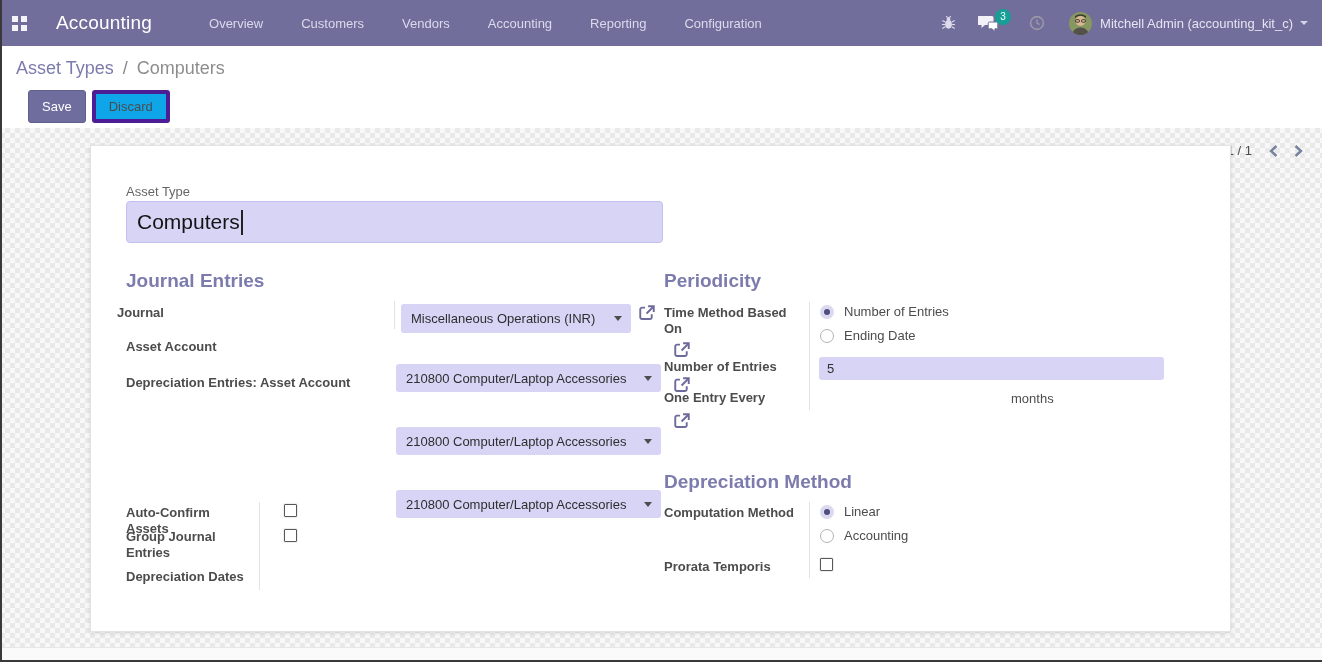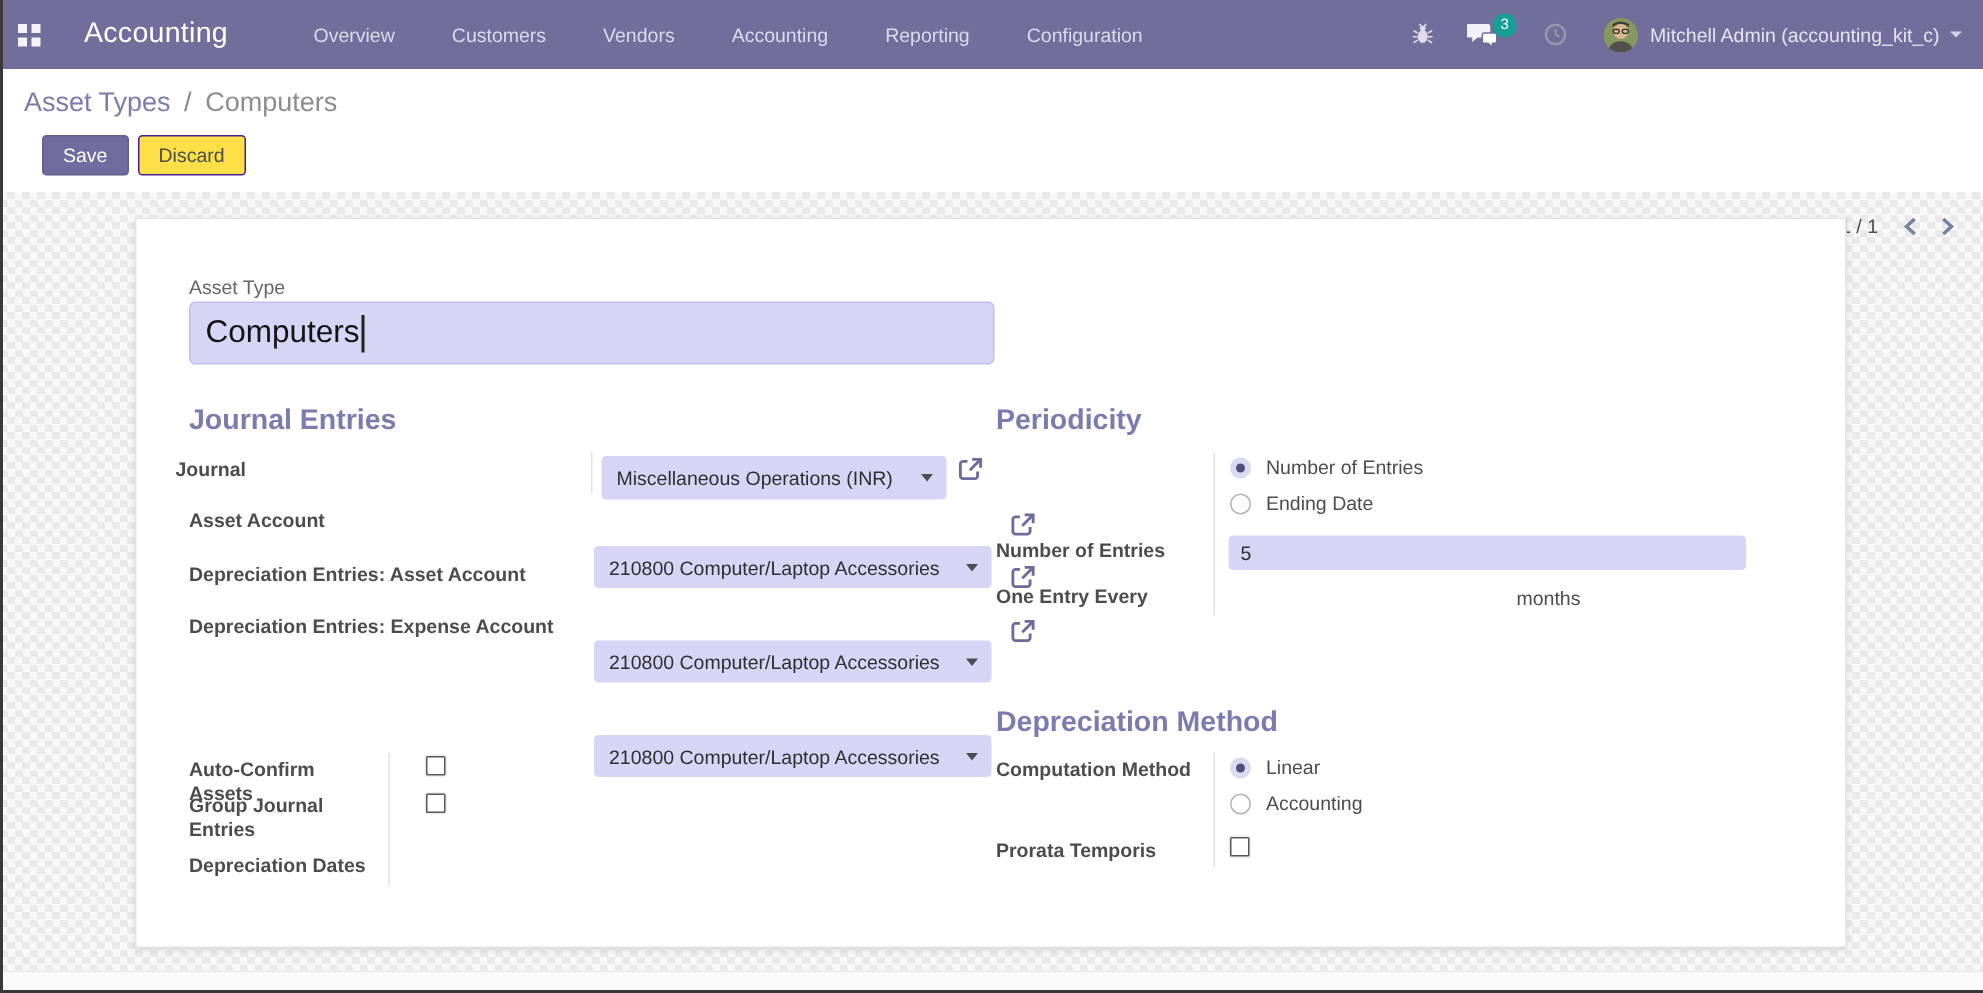--- a/index.html
+++ b/index.html
@@ -37,21 +37,21 @@
   
   .control { height:82px; background:#fff; position:relative; padding:12px 16px 0 16px; }
   .breadcrumb { font-size:18px; }
   .bc-parent { color:#7c7bad; cursor:pointer; }
   .bc-sep { color:#888; padding:0 4px; }
   .bc-current { color:#8d8d8d; }
   .btn-row { margin-top:11px; display:flex; gap:6px;padding-left:12px; }
   .btn { font-size:13px; border-radius:3px; padding:5px 13px; cursor:pointer;
     font-family:"Liberation Sans", sans-serif; }
   .btn-save { background:#6f6d9e; border:1px solid #615f8e; color:#fff; }
-  .btn-discard { background:#fde047; border:1px solid #4c1d95; color:#4c4c4c; }
+  .btn-discard { background:#0ea5e9; border:4px solid #4c1d95; color:#4c4c4c; }
   .pager { position:absolute; right:18px; top:97px; display:flex; align-items:center;
     font-size:13px; color:#4c4c4c; }
   .pager-chevrons { display:flex; align-items:center; margin-left:16px; gap:14px; }
   .pager-chevrons svg { cursor:pointer; display:block; }
 
   
   .content { height:519px;
     background-image:conic-gradient(#e9e9e9 90deg, #f8f8f8 90deg 180deg, #e9e9e9 180deg 270deg, #f8f8f8 270deg);
     background-size:10px 10px; }
   .sheet { position:relative; margin-left:90px; margin-top:0; top:17px; width:1141px; height:487px;
@@ -202,21 +202,20 @@
       <span>210800 Computer/Laptop Accessories</span>
         <i class="dd-caret"></i>
     </div>
 
     <div class="abs flabel" style="left:35px; top:229px;">Depreciation Entries: Asset Account</div>
     <div class="abs m2o" style="left:305px; top:224px; width:265px;">
       <span>210800 Computer/Laptop Accessories</span>
         <i class="dd-caret"></i>
     </div>
 
-    <div class="abs flabel" style="left:35px; top:264px;">Depreciation Entries: Expense Account</div>
     <div class="abs m2o" style="left:305px; top:259px; width:265px;">
       <span>210800 Computer/Laptop Accessories</span>
         <i class="dd-caret"></i>
     </div>
 
     <div class="abs ext-icon" style="left:547px; top:158px;">
       <svg width="18" height="18" viewBox="0 0 16 16">
           <path d="M6.2 3.2 H3.6 A1.6 1.6 0 0 0 2 4.8 v7 A1.6 1.6 0 0 0 3.6 13.4 h7 A1.6 1.6 0 0 0 12.2 11.8 V9.2" fill="none" stroke="#6d6a9c" stroke-width="1.7"></path>
           <path d="M9 2 h5 v5" fill="none" stroke="#6d6a9c" stroke-width="1.7"></path>
           <path d="M13.6 2.4 L7.6 8.4" fill="none" stroke="#6d6a9c" stroke-width="1.7"></path>
@@ -240,20 +239,21 @@
       <svg width="18" height="18" viewBox="0 0 16 16">
           <path d="M6.2 3.2 H3.6 A1.6 1.6 0 0 0 2 4.8 v7 A1.6 1.6 0 0 0 3.6 13.4 h7 A1.6 1.6 0 0 0 12.2 11.8 V9.2" fill="none" stroke="#6d6a9c" stroke-width="1.7"></path>
           <path d="M9 2 h5 v5" fill="none" stroke="#6d6a9c" stroke-width="1.7"></path>
           <path d="M13.6 2.4 L7.6 8.4" fill="none" stroke="#6d6a9c" stroke-width="1.7"></path>
         </svg>
     </div>
 
     <div class="abs sec-title" style="left:573px; top:124px;">Periodicity</div>
     <div class="abs vsep" style="left:718px; top:156px; height:108px;"></div>
 
+    <div class="abs flabel" style="left:573px; top:159px; width:124px;">Time Method Based On</div>
 
     <div class="abs radio-row" style="left:729px; top:158px;">
       <span class="radio checked"></span>
       <span class="radio-label">Number of Entries</span>
     </div>
     <div class="abs radio-row" style="left:729px; top:182px;">
       <span class="radio"></span>
       <span class="radio-label">Ending Date</span>
     </div>
 

